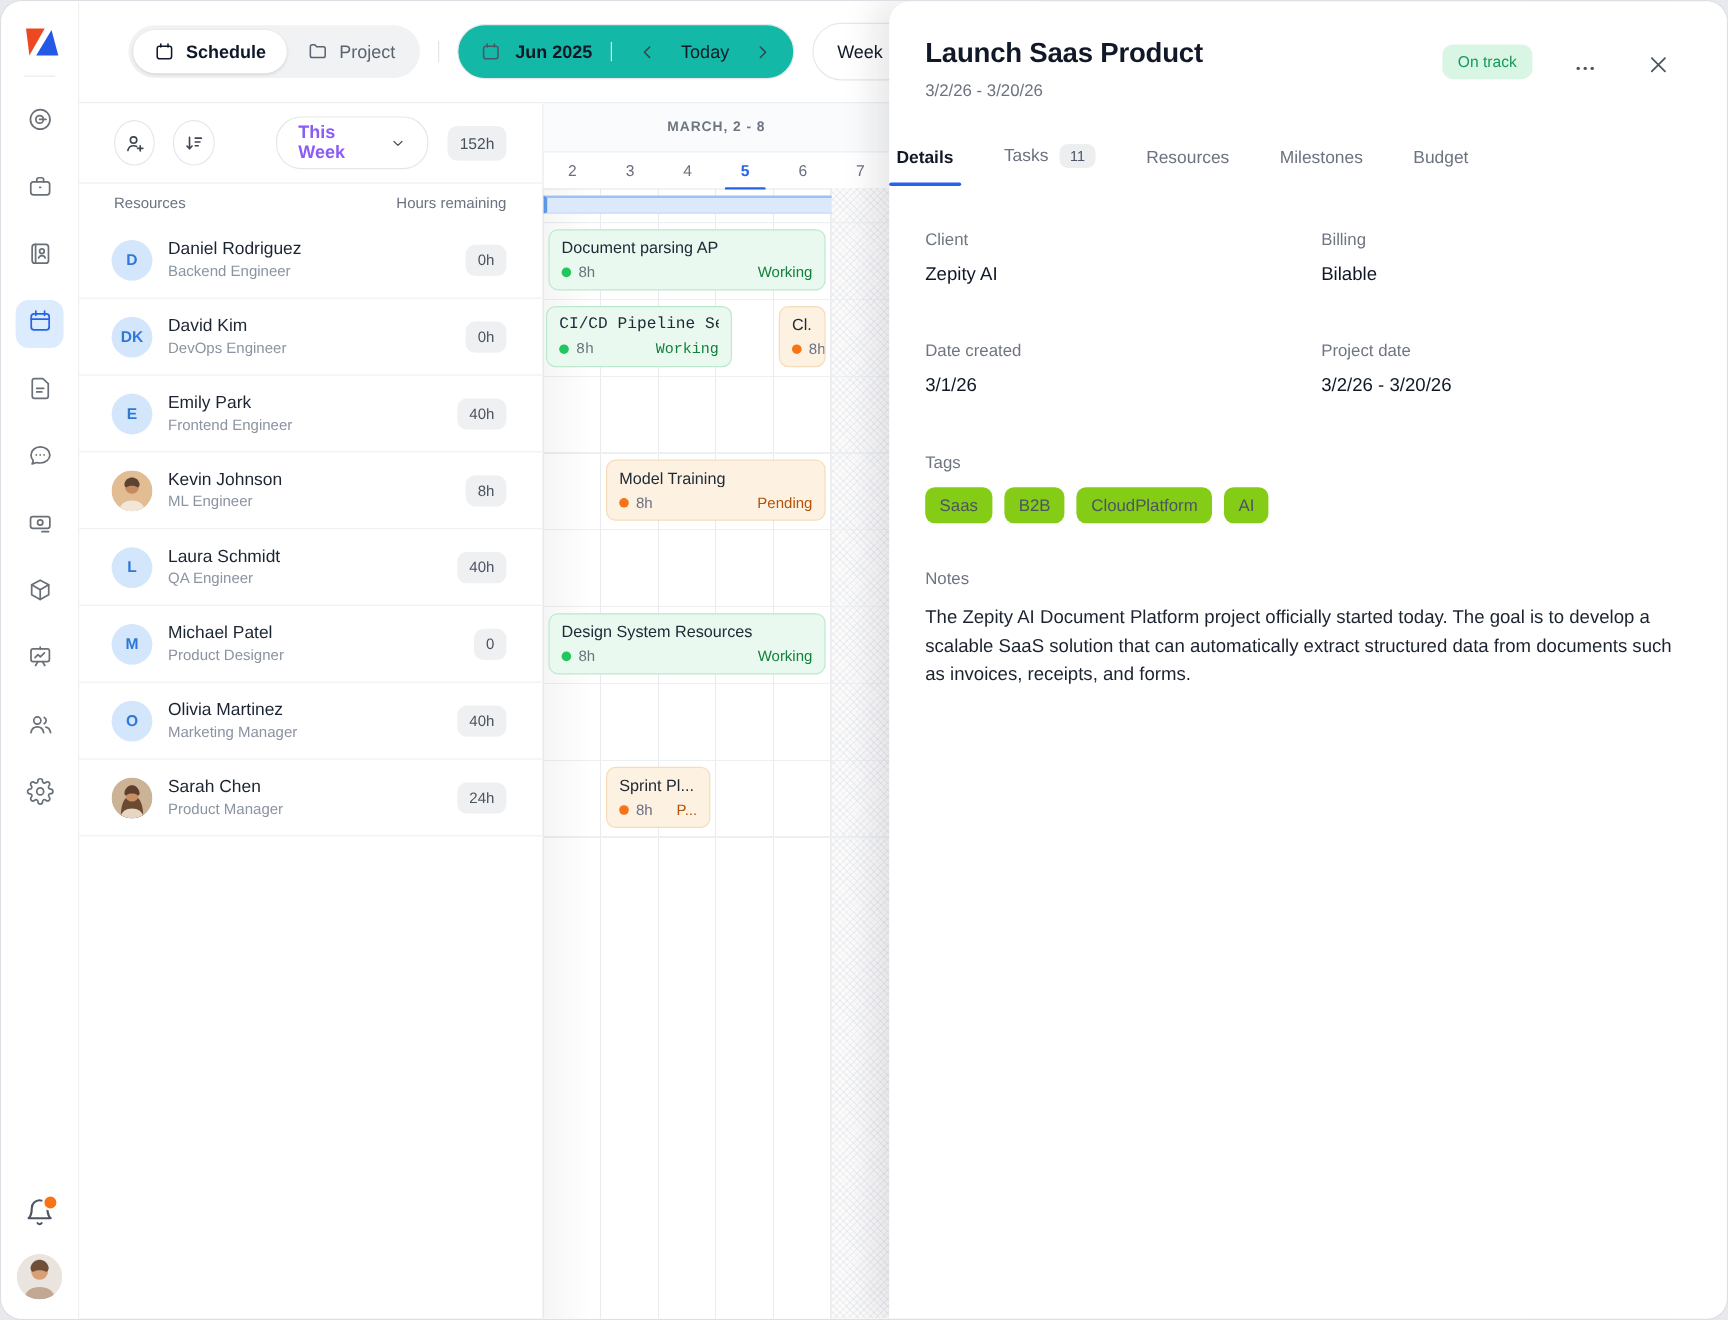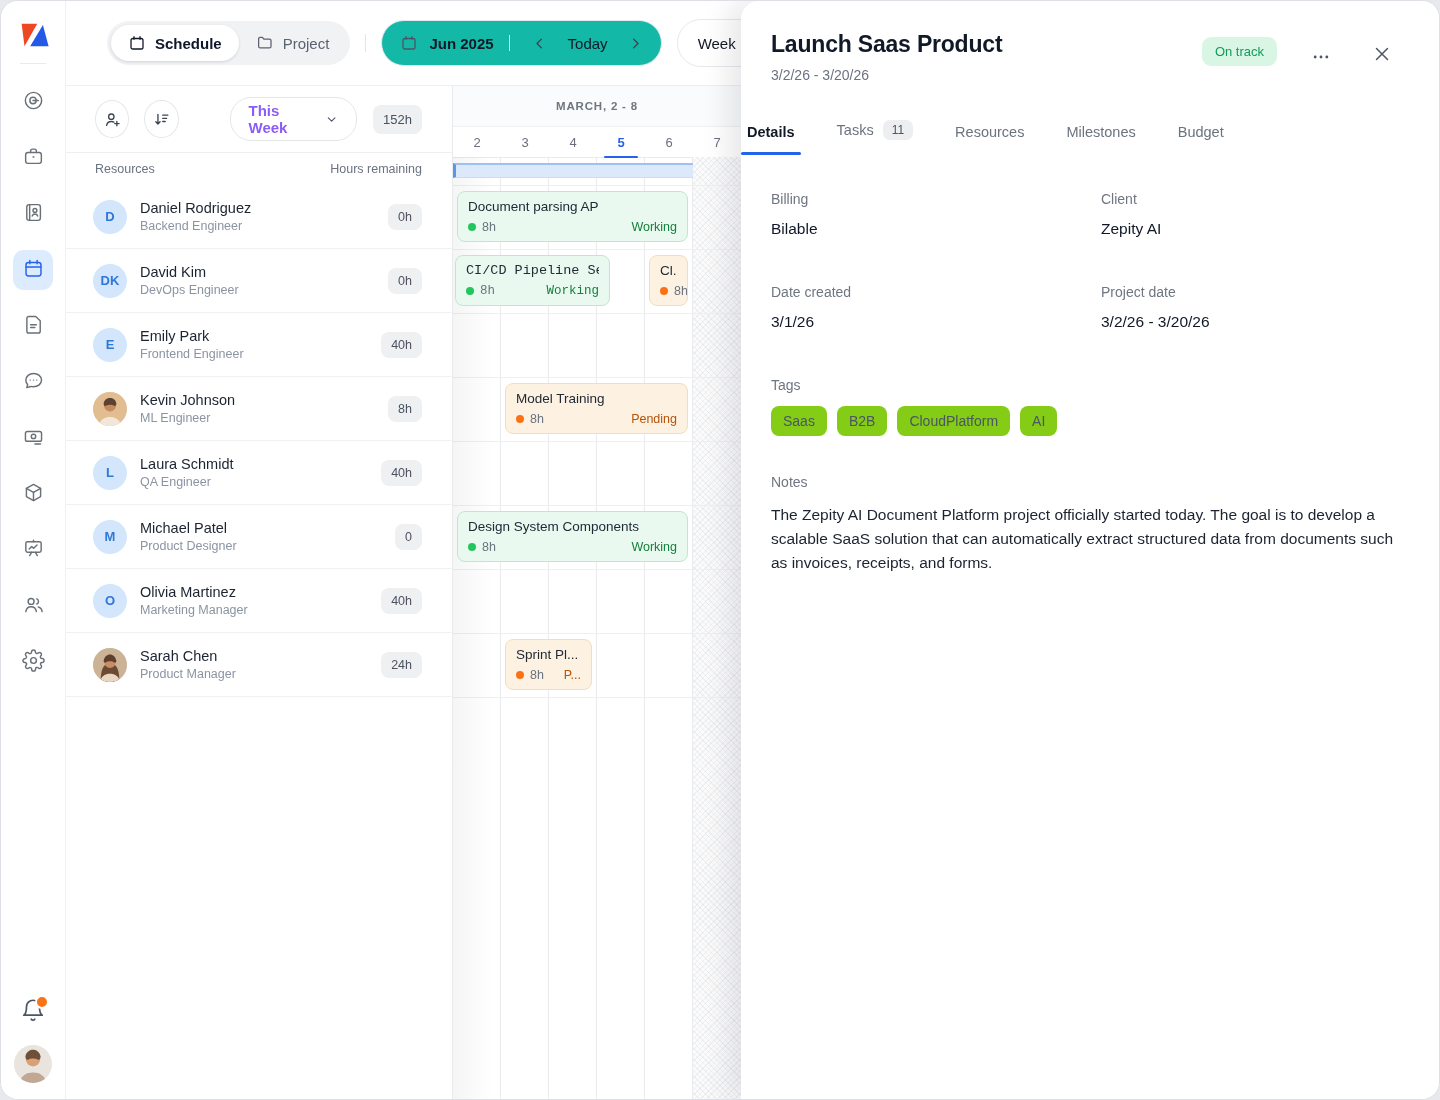--- a/index.html
+++ b/index.html
@@ -421,21 +421,21 @@
         </div>
         <div class="task orange" style="left: 52px; top: 226px; width: 183px;">
           <div class="t-title">Model Training</div>
           <div class="t-meta">
             <span class="t-dot"></span>
             <span class="t-hrs">8h</span>
             <span class="t-status">Pending</span>
           </div>
         </div>
         <div class="task green" style="left: 4px; top: 354px; width: 231px;">
-          <div class="t-title">Design System Components</div>
+          <div class="t-title">Design System Resources</div>
           <div class="t-meta">
             <span class="t-dot"></span>
             <span class="t-hrs">8h</span>
             <span class="t-status">Working</span>
           </div>
         </div>
         <div class="task orange" style="left: 52px; top: 482px; width: 87px;">
           <div class="t-title">Sprint Pl...</div>
           <div class="t-meta">
             <span class="t-dot"></span>
@@ -480,26 +480,26 @@
         <button class="tab">
           <span>Milestones</span>
         </button>
         <button class="tab">
           <span>Budget</span>
         </button>
       </div>
     <div class="panel-body">
       <div class="fields">
           <div>
+            <div class="f-label">Client</div>
+            <div class="f-value">Zepity AI</div>
+          </div>
+          <div>
             <div class="f-label">Billing</div>
             <div class="f-value">Bilable</div>
-          </div>
-          <div>
-            <div class="f-label">Client</div>
-            <div class="f-value">Zepity AI</div>
           </div>
           <div>
             <div class="f-label">Date created</div>
             <div class="f-value">3/1/26</div>
           </div>
           <div>
             <div class="f-label">Project date</div>
             <div class="f-value">3/2/26 - 3/20/26</div>
           </div>
         </div>

